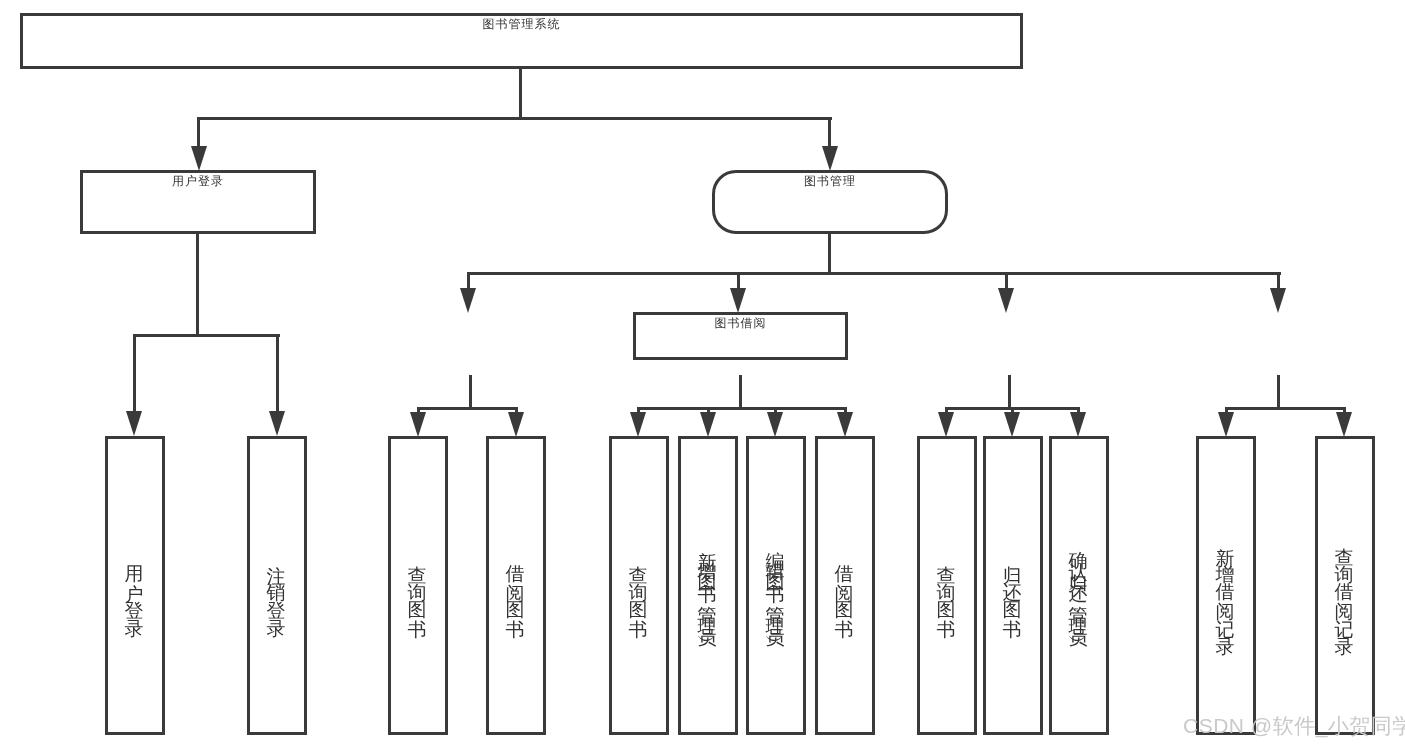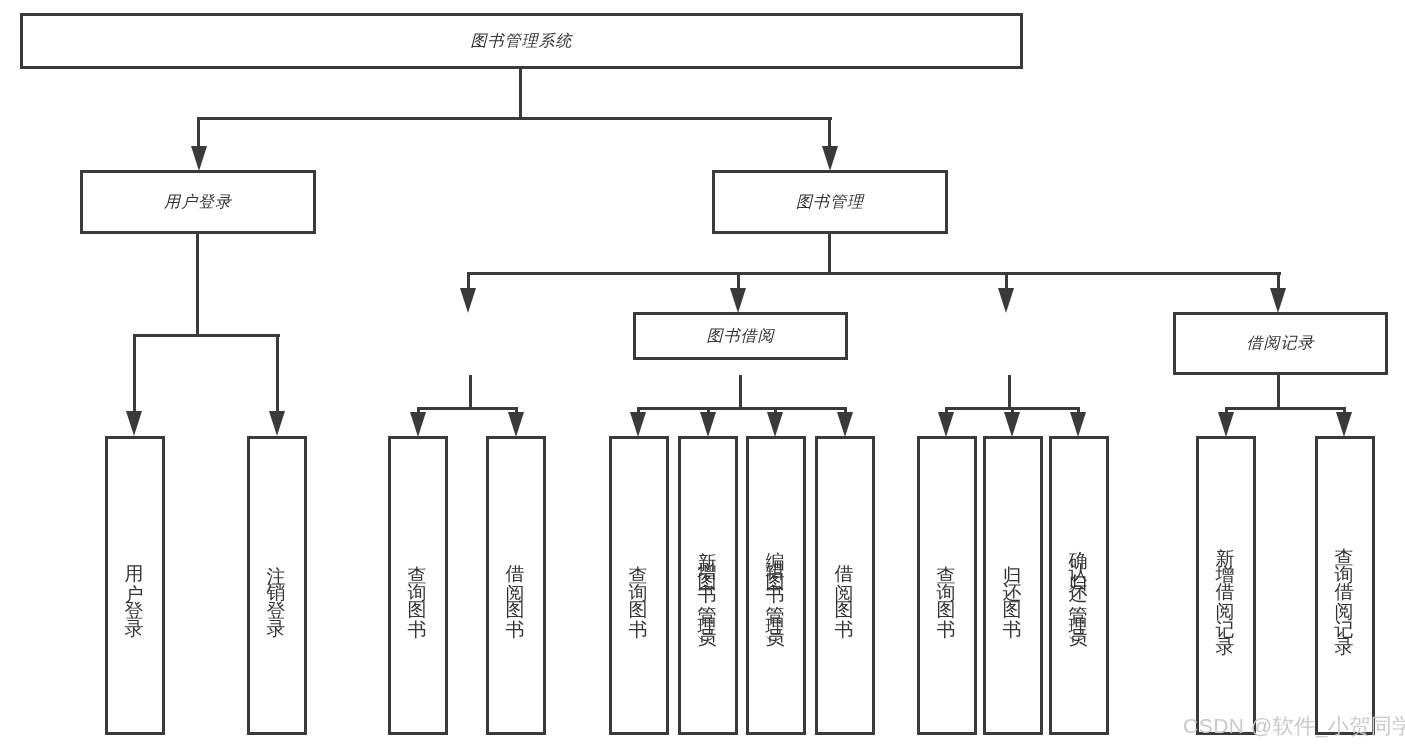--- a/index.html
+++ b/index.html
@@ -8,24 +8,23 @@
     width:1405px;height:747px;
     background:#ffffff;
     overflow:hidden;
     font-family:"Liberation Sans","DejaVu Sans",sans-serif;
   }
   .box{
     position:absolute;
     box-sizing:border-box;
     border:3px solid #3a3a3a;
     background:#ffffff;
-    display:flex;align-items:center;justify-content:center;
-    font-size:16px;color:#333333;
+    display:flex;justify-content:center;
+    font-size:12px;color:#333333;
     letter-spacing:1px;
-    font-style:italic;
   }
   .leafbox{
     position:absolute;
     box-sizing:border-box;
     border:3px solid #3a3a3a;
     background:#ffffff;
     top:436px;width:60px;height:299px;
     writing-mode:vertical-lr;
     text-orientation:mixed;
     text-align:center;
@@ -55,29 +54,26 @@
 
 <div id="canvas">
 
   <div class="box" style="left:20px;top:13px;width:1003px;height:56px;">
     <span>图书管理系统</span>
   </div>
 
   <div class="box" style="left:80px;top:170px;width:236px;height:64px;">
     <span>用户登录</span>
   </div>
-  <div class="box" style="left:712px;top:170px;width:236px;height:64px;">
+  <div class="box" style="left:712px;top:170px;width:236px;height:64px;border-radius:24px;">
     <span>图书管理</span>
   </div>
 
   <div class="box" style="left:633px;top:312px;width:215px;height:48px;">
     <span>图书借阅</span>
-  </div>
-  <div class="box" style="left:1173px;top:312px;width:215px;height:63px;">
-    <span>借阅记录</span>
   </div>
 
   <div class="leafbox" style="left:105px;">用户登录</div>
   <div class="leafbox" style="left:247px;">注销登录</div>
   <div class="leafbox" style="left:388px;">查询图书</div>
   <div class="leafbox" style="left:486px;">借阅图书</div>
   <div class="leafbox" style="left:609px;">查询图书</div>
   <div class="leafbox long" style="left:678px;">新增图书（管理员）</div>
   <div class="leafbox long" style="left:746px;">编辑图书（管理员）</div>
   <div class="leafbox" style="left:815px;">借阅图书</div>

